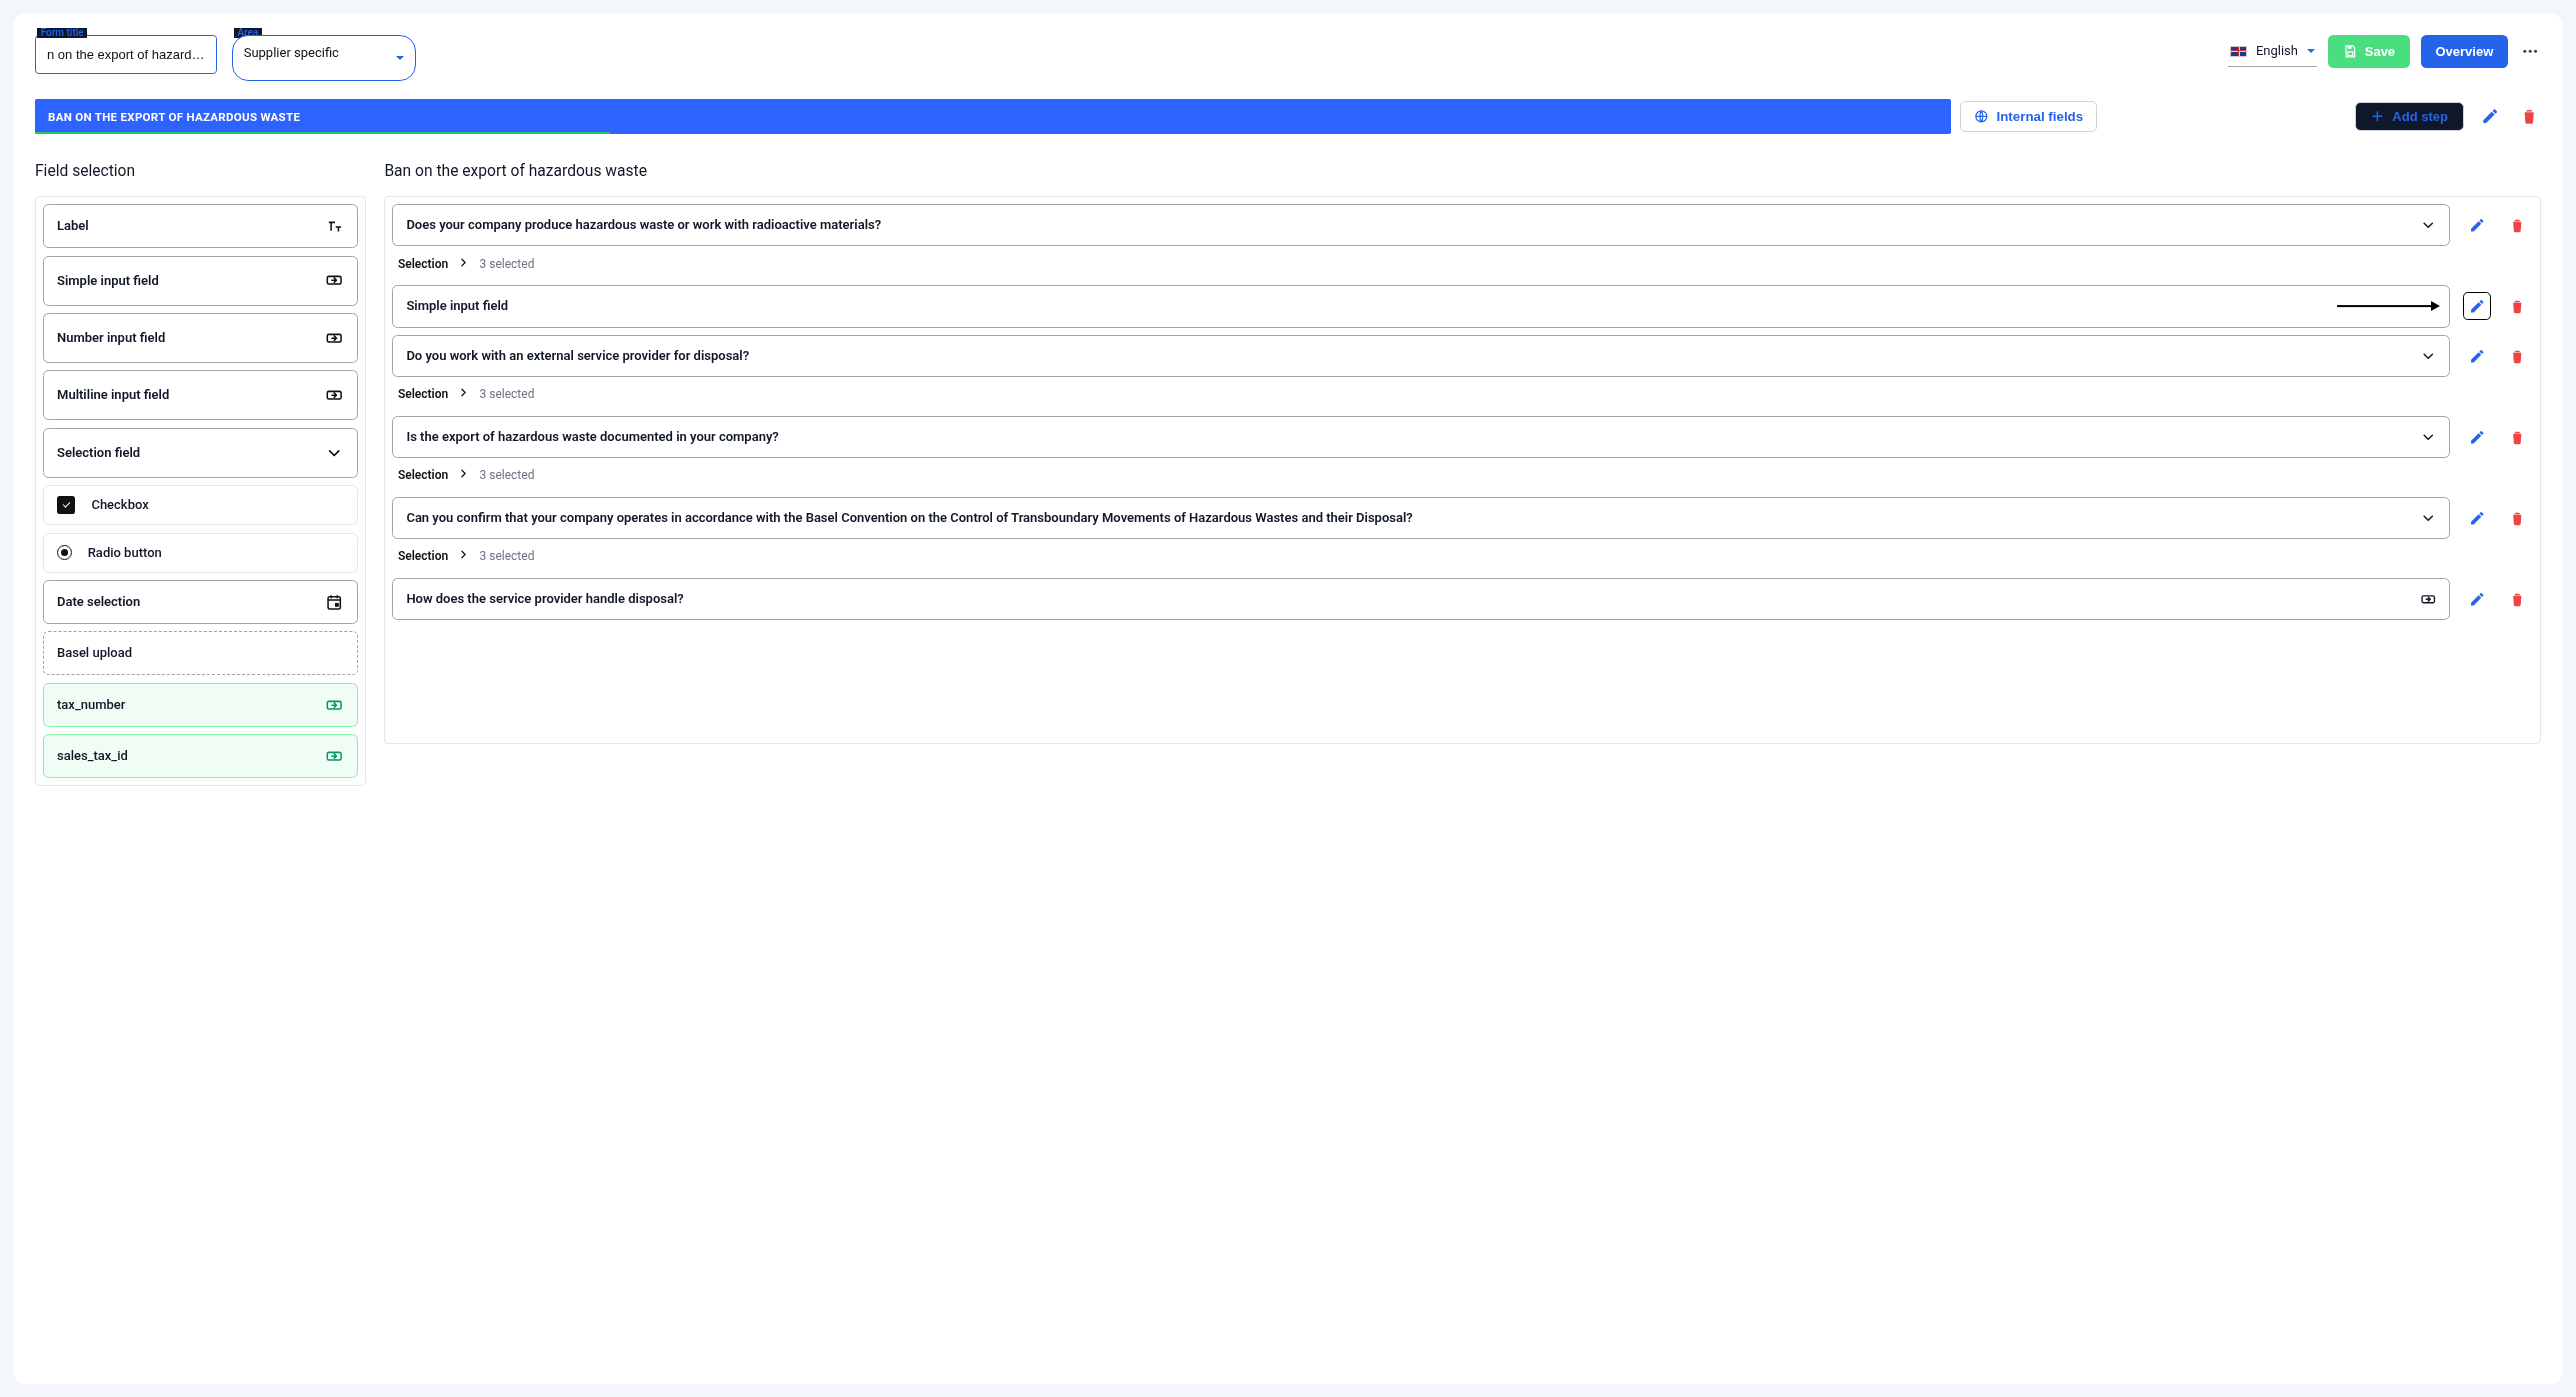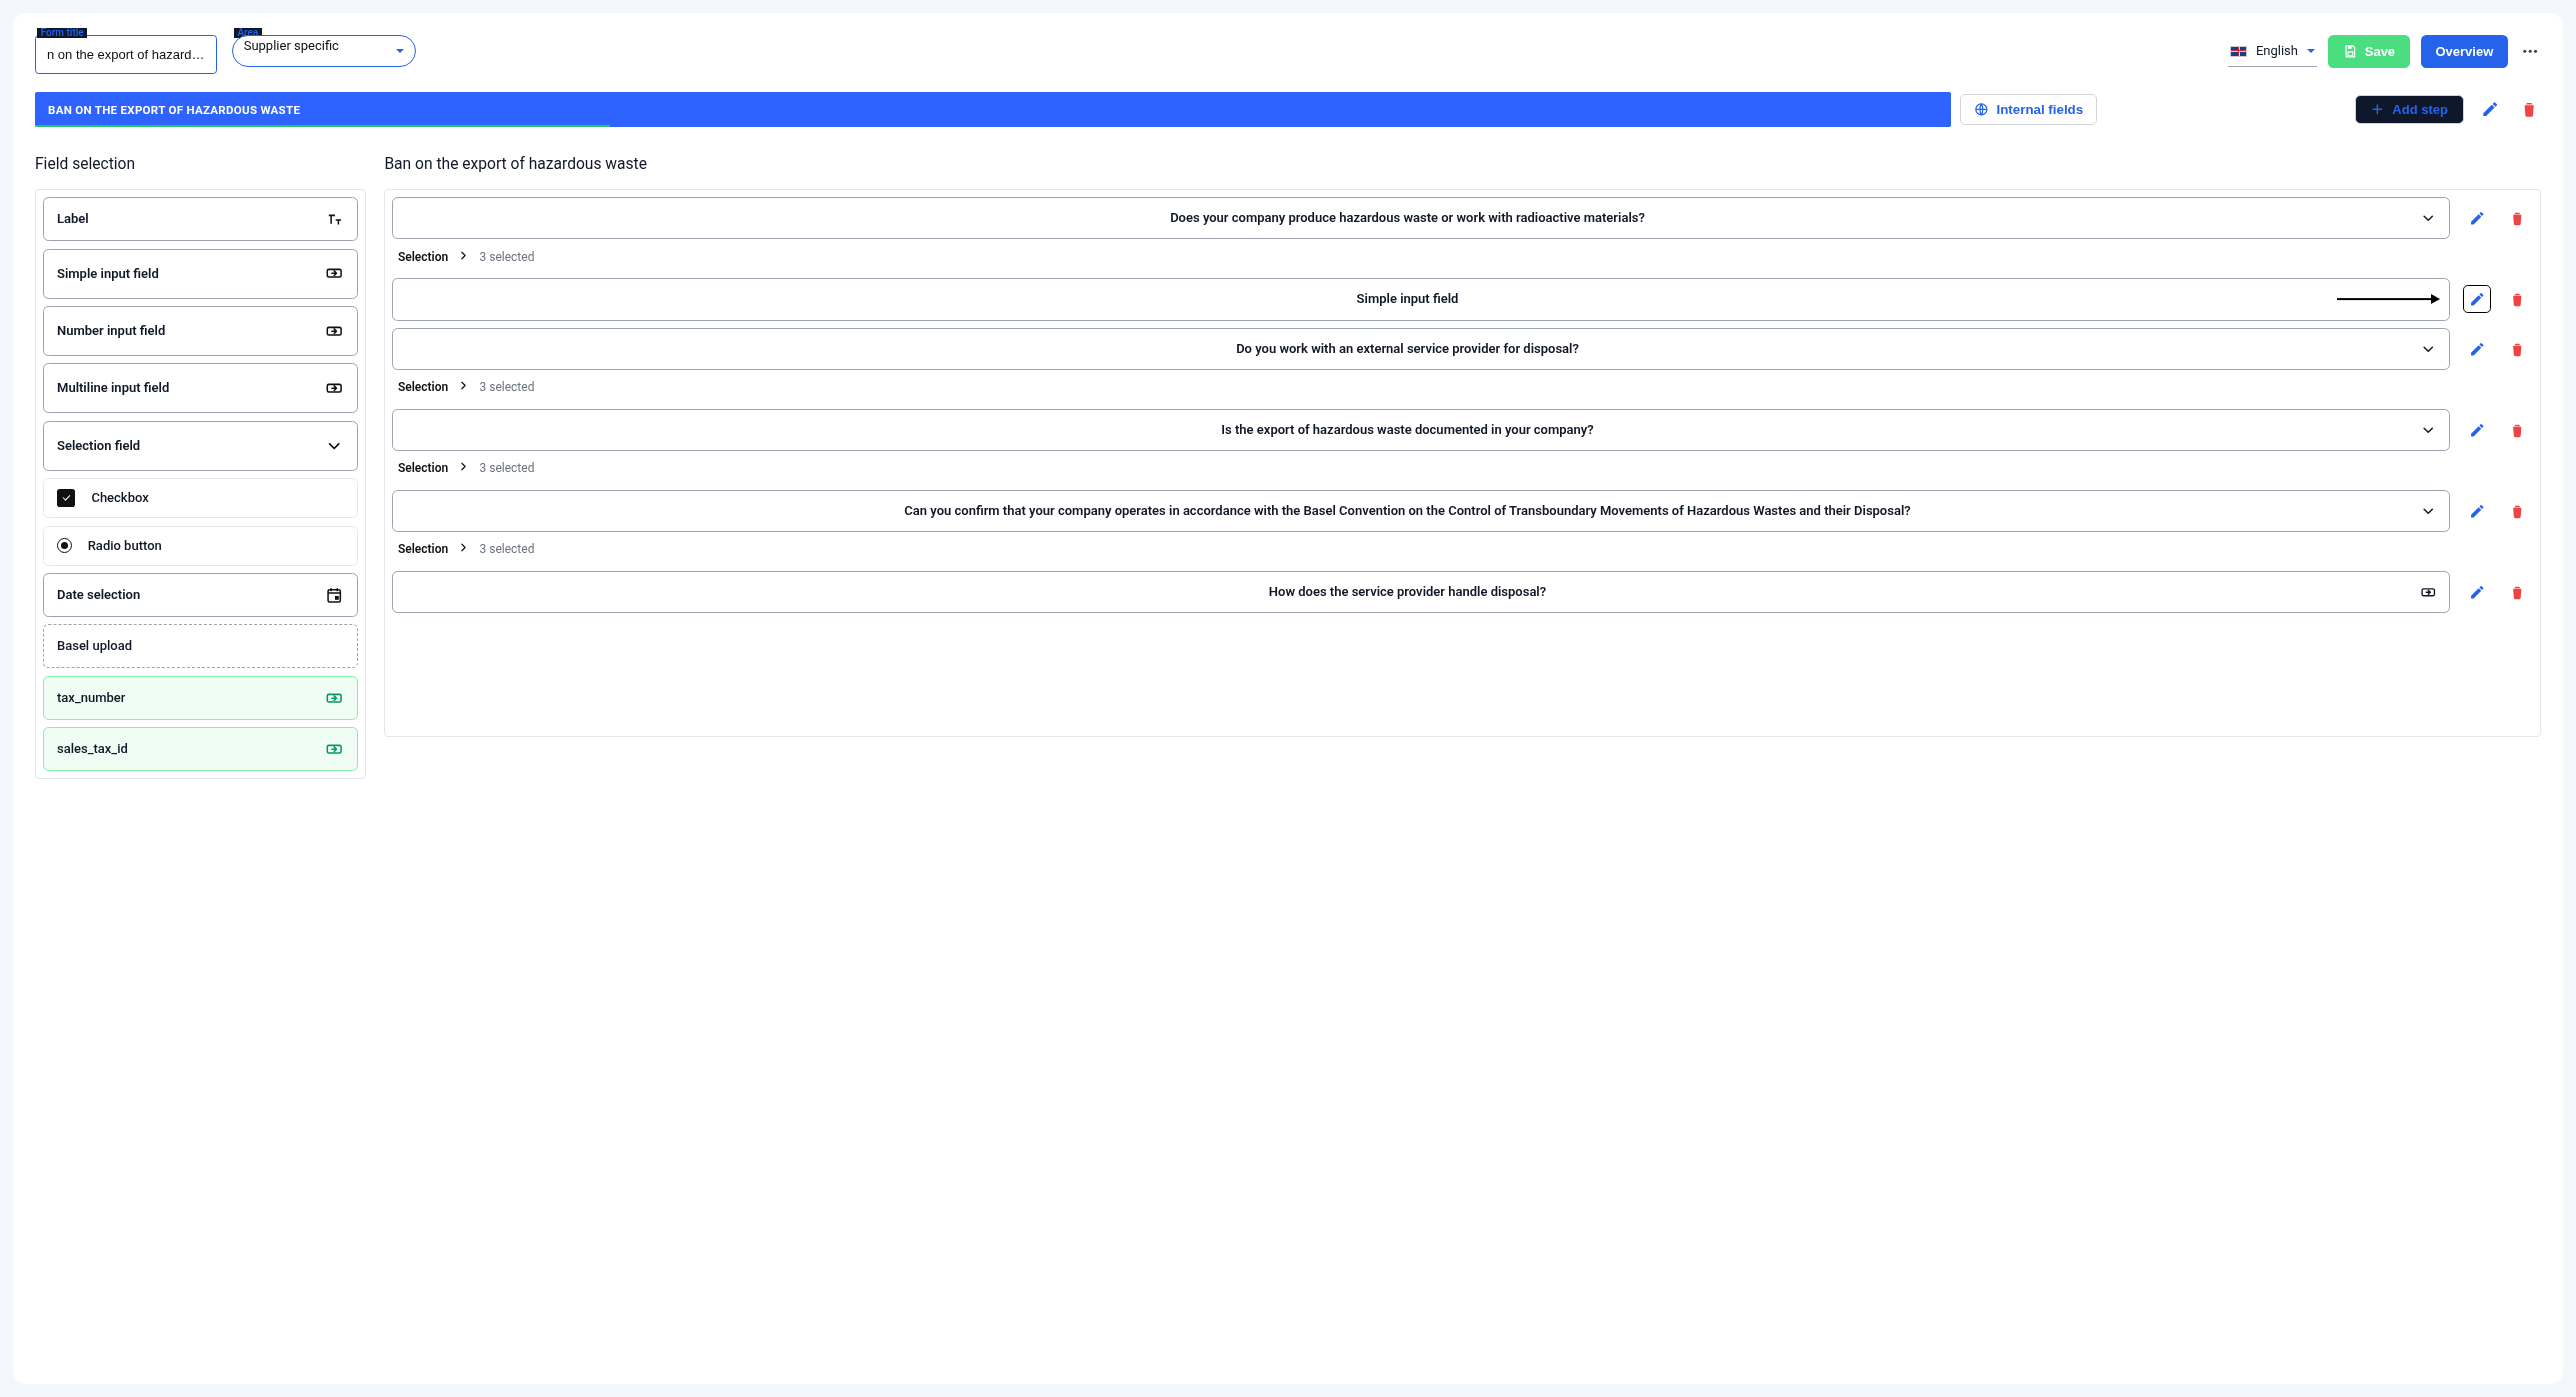--- a/index.html
+++ b/index.html
@@ -56,21 +56,21 @@
     width:182px;
     font-size:13px;
     color:#111;
     background:#fff;
     outline:none;
     overflow:hidden;white-space:nowrap;text-overflow:ellipsis;
   }
   .fl-select{
     border:0.9px solid var(--blue);
     border-radius:16px;
-    height:32px;width:184px;
+    height:46px;width:184px;
     padding:0 33px 10px 11px;
     display:flex;align-items:center;
     background:#fff;
     color:#111;
     position:relative;
   }
   .fl-select .caret{
     position:absolute;right:11px;top:50%;transform:translateY(-50%);
     width:0;height:0;border-left:4.6px solid transparent;border-right:4.6px solid transparent;
     border-top:4.6px solid var(--blue);
@@ -194,21 +194,20 @@
   .field-option.green .icon{color:var(--green-ink);}
 
   
   .right-card{display:flex;flex-direction:column;gap:7.4px;min-height:548px;}
   .form-row{display:flex;align-items:stretch;gap:14.7px;}
   .form-box{
     flex:1;border:0.9px solid #9ca3af;border-radius:5.5px;padding:11px 13px;
     display:flex;align-items:center;justify-content:space-between;gap:11px;
     font-weight:600;background:#fff;
     position:relative;
-    text-align:center;
   }
   .form-box .q{flex:1;}
   .form-box .right-icons{display:flex;align-items:center;gap:14.7px;}
   .row-actions{display:flex;align-items:center;gap:16.5px;padding-right:3.7px;}
   .meta{
     display:flex;align-items:flex-start;gap:9.2px;
     padding:1.8px 3.7px 5.5px 5.5px;font-size:12px;
   }
   .meta .kind{font-weight:600;color:#111;}
   .meta .chev{color:#111;}

